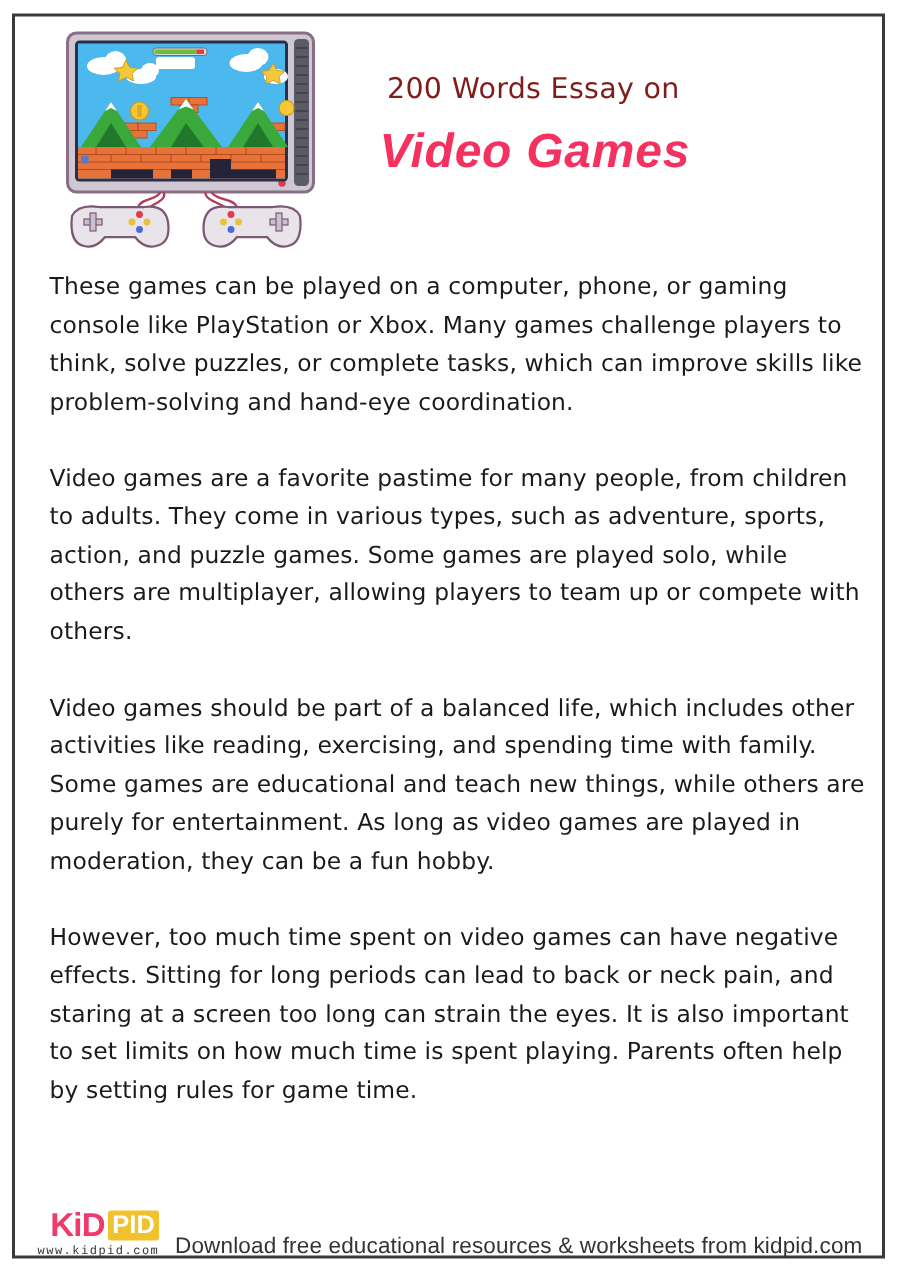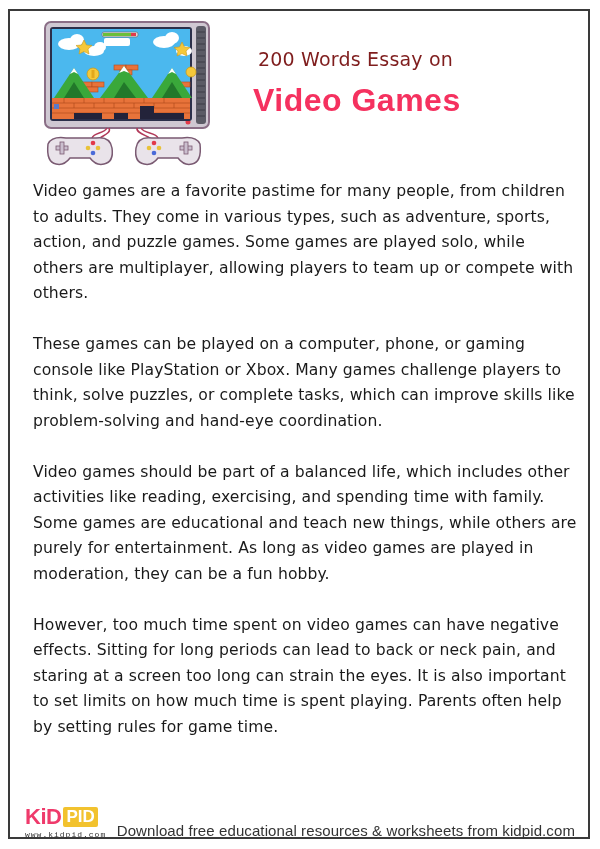--- a/index.html
+++ b/index.html
@@ -10,29 +10,30 @@
   }
   .hero { position: absolute; left: 44px; top: 20px; width: 166px; height: 148px; }
   .subtitle {
     position: absolute; left: 258px; top: 48px; width: 240px;
     font-family: "DejaVu Sans", sans-serif; font-size: 19px; color: #7f1d1d; letter-spacing: 0.2px;
   }
   .title {
     position: absolute; left: 253px; top: 82px; width: 280px;
     font-family: "Liberation Sans", sans-serif; font-weight: bold; font-size: 32px; color: #f5315f;
     letter-spacing: 0.5px;
+    font-style: italic;
   }
   .body {
     position: absolute; left: 33px; top: 179px; width: 545px;
     font-family: "DejaVu Sans", sans-serif; font-size: 15.6px; line-height: 25.5px; color: #1a1a1a;
     letter-spacing: 0.1px;
   }
   .body p { margin: 0 0 25.5px 0; }
   .logo { position: absolute; left: 25px; top: 806px; }
-  .logo-word { display: flex; align-items: center; height: 22px; }
+  .logo-word { display: flex; align-items: center; height: 22px; justify-content: flex-end; }
   .logo-kid {
     font-family: "Liberation Sans", sans-serif; font-weight: bold; font-size: 22px; color: #ef3a6b; letter-spacing: -0.5px;
   }
   .logo-pid {
     margin-left: 2px; background: #f2c22e; color: #fff; font-family: "Liberation Sans", sans-serif;
     font-weight: bold; font-size: 17px; padding: 0 3px; height: 20px; line-height: 20px; border-radius: 2px;
   }
   .logo-url {
     font-family: Liberation Mono, monospace; font-size: 8px; color: #333; letter-spacing: 1px; margin-top: 2px;
   }
@@ -166,22 +167,22 @@
   <circle cx="110" cy="123" r="2.3" fill="#e23a4a"></circle>
   <circle cx="105" cy="128" r="2.3" fill="#e8c23a"></circle>
   <circle cx="115" cy="128" r="2.3" fill="#e8c23a"></circle>
   <circle cx="110" cy="133" r="2.3" fill="#4a6ad8"></circle>
 </svg>
 
 <div class="subtitle">200 Words Essay on</div>
 <div class="title">Video Games</div>
 
 <div class="body">
+  <p>These games can be played on a computer, phone, or gaming console like PlayStation or Xbox. Many games challenge players to think, solve puzzles, or complete tasks, which can improve skills like problem-solving and hand-eye coordination.</p>
   <p>Video games are a favorite pastime for many people, from children to adults. They come in various types, such as adventure, sports, action, and puzzle games. Some games are played solo, while others are multiplayer, allowing players to team up or compete with others.</p>
-  <p>These games can be played on a computer, phone, or gaming console like PlayStation or Xbox. Many games challenge players to think, solve puzzles, or complete tasks, which can improve skills like problem-solving and hand-eye coordination.</p>
   <p>Video games should be part of a balanced life, which includes other activities like reading, exercising, and spending time with family. Some games are educational and teach new things, while others are purely for entertainment. As long as video games are played in moderation, they can be a fun hobby.</p>
   <p>However, too much time spent on video games can have negative effects. Sitting for long periods can lead to back or neck pain, and staring at a screen too long can strain the eyes. It is also important to set limits on how much time is spent playing. Parents often help by setting rules for game time.</p>
 </div>
 
 <div class="logo">
   <div class="logo-word">
     <span class="logo-kid">KiD</span>
     <span class="logo-pid">PID</span>
   </div>
   <div class="logo-url">www.kidpid.com</div>

